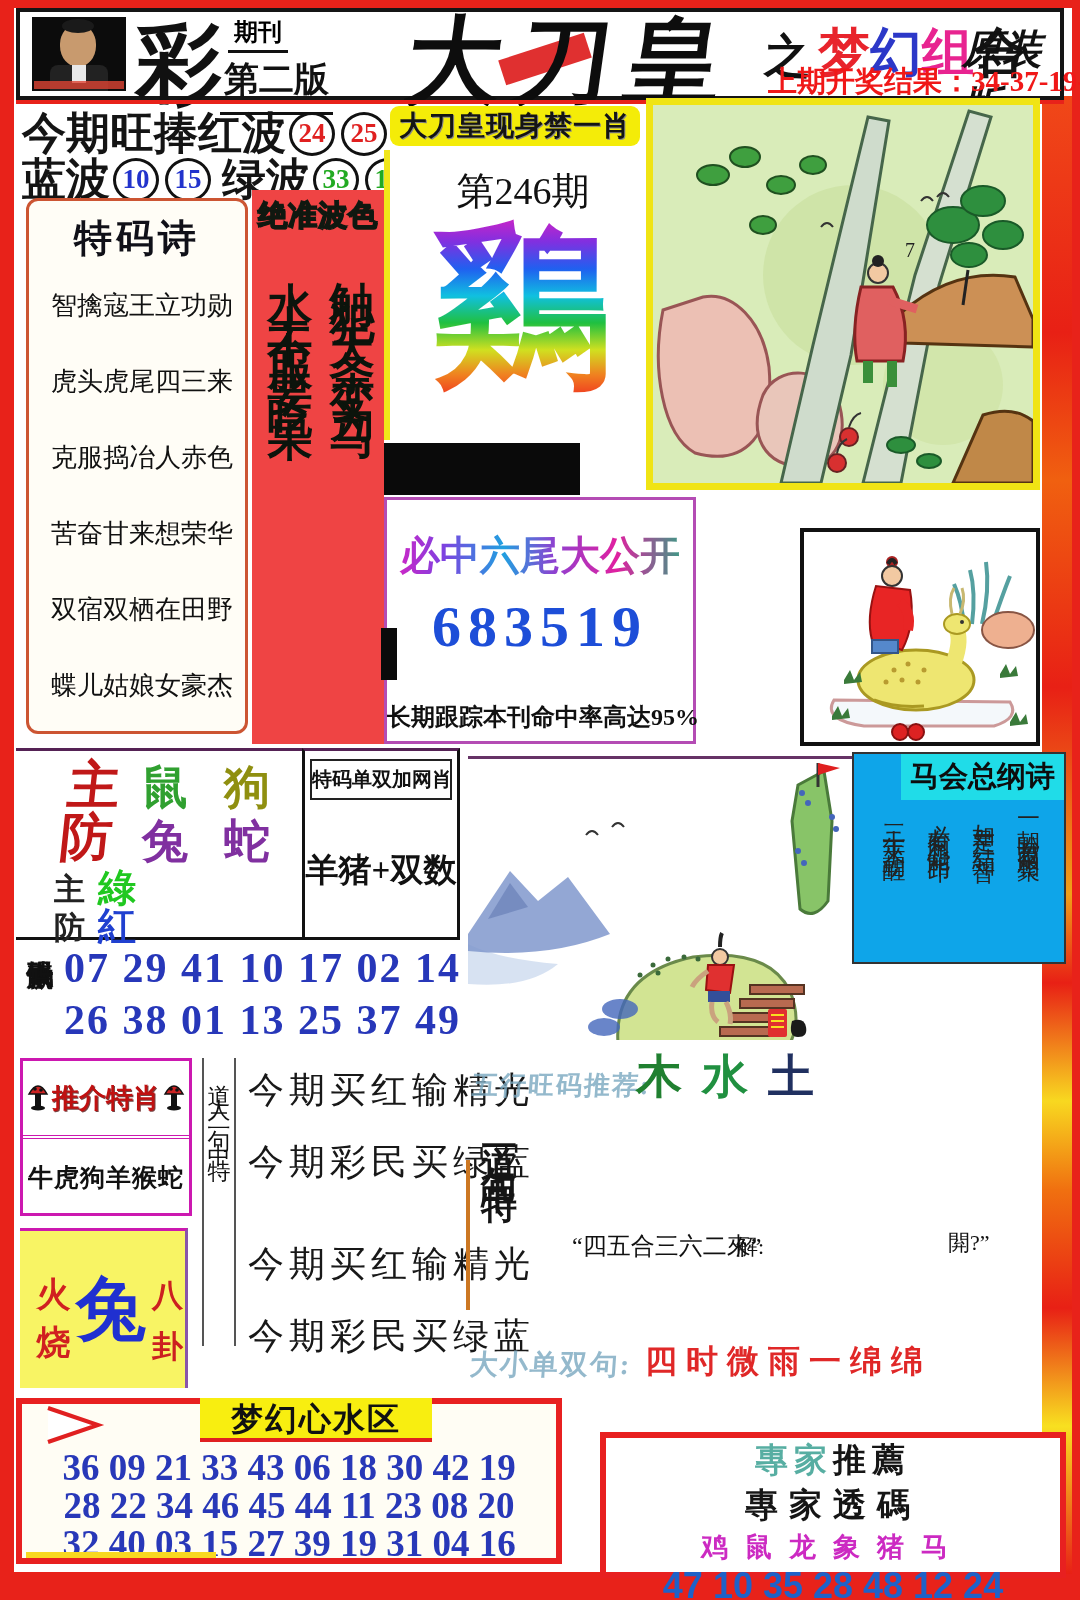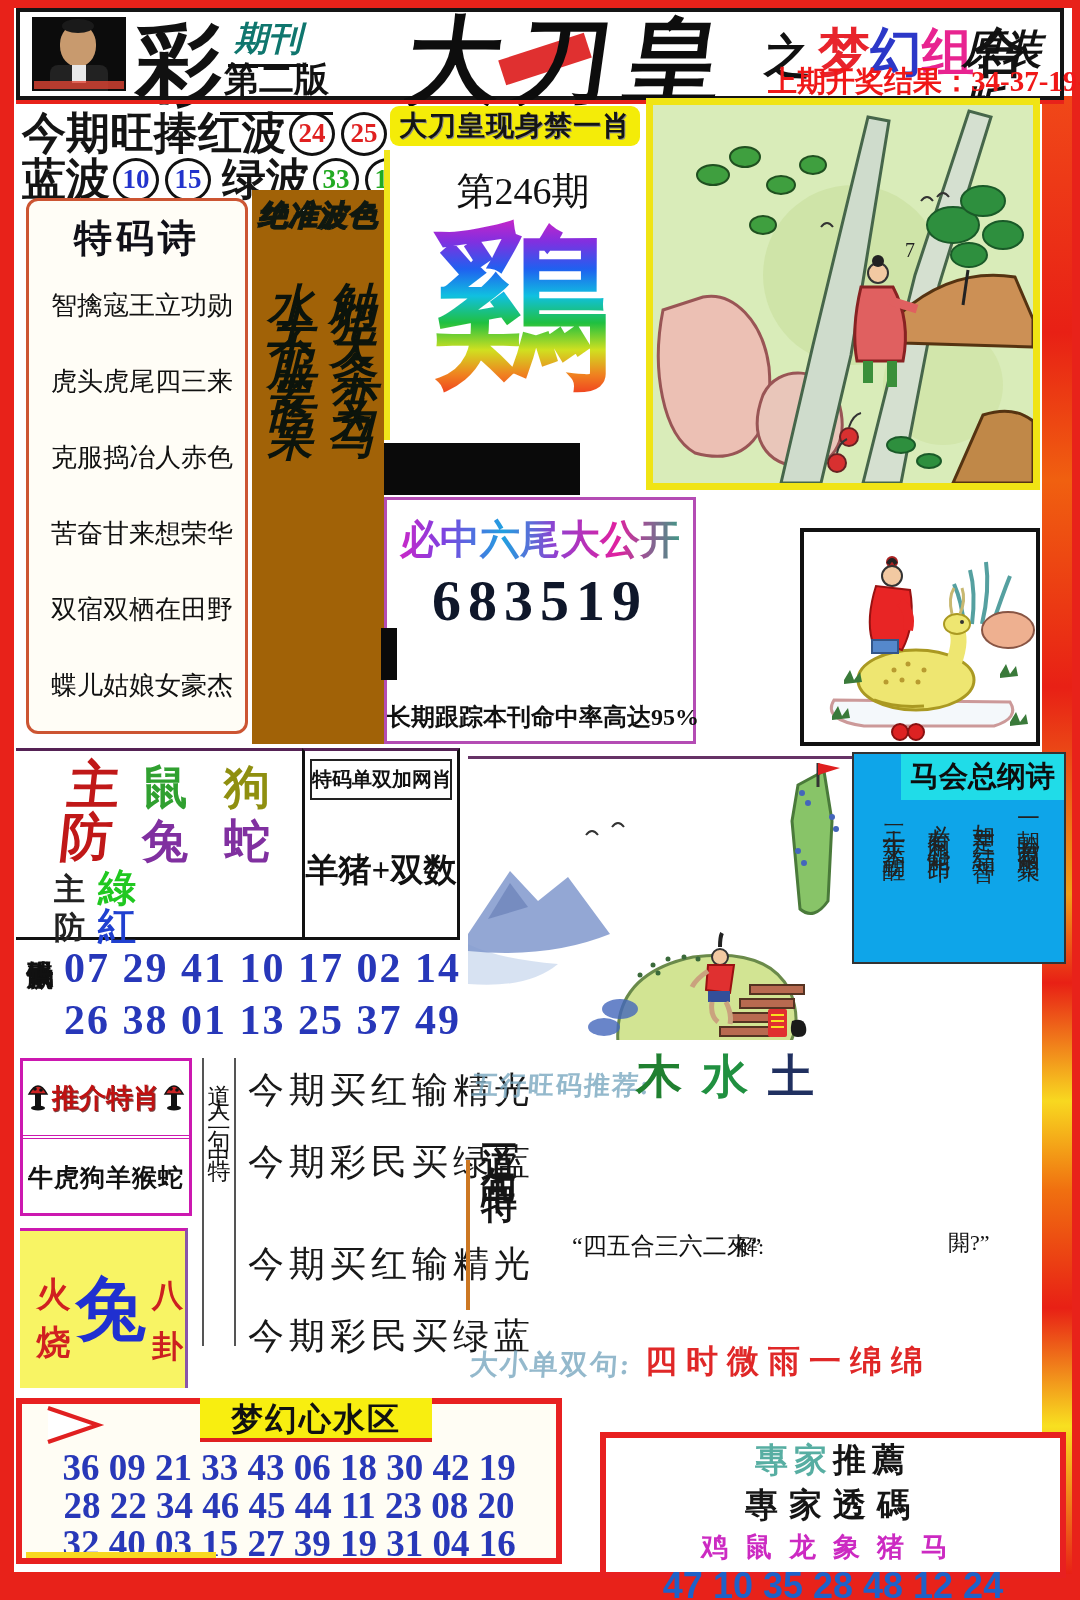--- a/index.html
+++ b/index.html
@@ -36,21 +36,21 @@
   <div class="abs" style="left:16px;top:8px;width:1048px;height:92px;border:4px solid #151515;background:#fff;">
 
     <div class="abs" style="left:12px;top:5px;width:94px;height:74px;background:#0c0c0c;overflow:hidden;">
       <div class="abs" style="left:28px;top:8px;width:36px;height:42px;background:#c89a6e;border-radius:45% 45% 50% 50%;"></div>
       <div class="abs" style="left:30px;top:2px;width:32px;height:14px;background:#1a1a1a;border-radius:50%;"></div>
       <div class="abs" style="left:18px;top:48px;width:58px;height:26px;background:#222;border-radius:8px 8px 0 0;"></div>
       <div class="abs" style="left:40px;top:48px;width:14px;height:18px;background:#e8e8e8;"></div>
       <div class="abs" style="left:2px;top:64px;width:90px;height:8px;background:#d43;opacity:.8;"></div>
     </div>
     <div class="abs serif b" style="left:116px;top:-6px;font-size:86px;color:#111;">彩</div>
-    <div class="abs serif b" style="left:208px;top:4px;font-size:34px;color:#0f766e;border-bottom:3px solid #111;padding:0 6px 2px;font-style:italic;">期刊</div>
+    <div class="abs serif b" style="left:208px;top:4px;font-size:24px;color:#000000;border-bottom:3px solid #111;padding:0 6px 2px;">期刊</div>
     <div class="abs serif b" style="left:200px;top:44px;font-size:35px;color:#111;border-bottom:3px solid #111;padding:0 4px 9px;">第二版</div>
     <div class="abs" style="left:480px;top:34px;width:90px;height:26px;background:#e03030;transform:rotate(-18deg);"></div>
     <div class="abs serif b" style="left:386px;top:-14px;font-size:96px;color:#0d0d0d;transform:skewX(-8deg);letter-spacing:14px;">大刀皇</div>
     <div class="abs serif b" style="left:744px;top:14px;font-size:46px;color:#111;">之</div>
     <div class="abs serif b" style="left:798px;top:6px;font-size:52px;">
       <span style="color:#e8242c;">梦</span><span style="color:#2c38c8;">幻</span><span style="color:#e82490;">组</span><span style="color:#151515;">合</span>
     </div>
     <div class="abs serif b" style="left:942px;top:10px;font-size:40px;color:#111;font-style:italic;">原装版</div>
     <div class="abs serif b" style="left:748px;top:50px;font-size:29px;color:#f01818;white-space:nowrap;">上期开奖结果：34-37-19-29-14-38+44</div>
   </div>
@@ -76,37 +76,37 @@
       <div class="serif" style="font-size:26px;color:#111;">智擒寇王立功勋</div>
       <div class="serif" style="font-size:26px;color:#111;">虎头虎尾四三来</div>
       <div class="serif" style="font-size:26px;color:#111;">克服捣冶人赤色</div>
       <div class="serif" style="font-size:26px;color:#111;">苦奋甘来想荣华</div>
       <div class="serif" style="font-size:26px;color:#111;">双宿双栖在田野</div>
       <div class="serif" style="font-size:26px;color:#111;">蝶儿姑娘女豪杰</div>
       <div class="serif" style="font-size:26px;color:#111;">大难来前各自飞</div>
     </div>
   </div>
 
-  <div class="abs" style="left:252px;top:190px;width:132px;height:554px;background:#a16207;font-style:italic;">
+  <div class="abs" style="left:252px;top:190px;width:132px;height:554px;background:#ef4444;">
     <div class="serif b outline-white" style="font-size:29px;text-align:center;margin-top:6px;letter-spacing:1px;white-space:nowrap;">绝准波色</div>
     <div class="abs vtext serif b" style="left:8px;top:56px;height:492px;font-size:45px;color:#0c140c;letter-spacing:23px;">水土不服要吃果</div>
     <div class="abs vtext serif b" style="left:70px;top:56px;height:492px;font-size:45px;color:#0c140c;letter-spacing:23px;">触犯天条变为马</div>
   </div>
 
   <div class="abs serif b" style="left:390px;top:106px;width:250px;height:40px;background:#f4ec08;color:#141414;font-size:28px;line-height:40px;text-align:center;letter-spacing:1px;text-shadow:1px 1px 0 #888;border-radius:9px;">大刀皇现身禁一肖</div>
 
   <div class="abs" style="left:384px;top:150px;width:274px;height:290px;background:#fff;border-left:6px solid #f0e61a;border-right:2px solid #222;">
     <div class="serif" style="font-size:38px;color:#111;text-align:center;margin-top:16px;">第246期</div>
     <div class="serif b rainbow-v" style="font-size:175px;text-align:center;margin-top:-6px;line-height:1.1;">鷄</div>
   </div>
   <div class="abs" style="left:384px;top:443px;width:196px;height:52px;background:#0a0a0a;"></div>
 
   <div class="abs" style="left:384px;top:497px;width:312px;height:247px;border:3px solid #b44cb4;background:#fff;">
-    <div class="serif b rainbow-h" style="font-size:40px;text-align:center;margin-top:12px;white-space:nowrap;">必中六尾大公开</div>
-    <div class="serif b" style="font-size:58px;color:#0f172a;text-align:center;letter-spacing:7px;">683519</div>
+    <div class="serif b rainbow-h" style="font-size:40px;text-align:center;margin-top:28px;white-space:nowrap;">必中六尾大公开</div>
+    <div class="serif b" style="font-size:58px;color:#1d4ed8;text-align:center;margin-top:10px;letter-spacing:7px;">683519</div>
     <div class="serif b" style="position:absolute;left:0;bottom:8px;width:100%;font-size:24px;color:#101010;text-align:center;white-space:nowrap;">长期跟踪本刊命中率高达95%</div>
   </div>
   <div class="abs" style="left:381px;top:628px;width:16px;height:52px;background:#0a0a0a;"></div>
 
   <div class="abs" style="left:646px;top:98px;width:394px;height:392px;border:7px solid #f0e414;background:#d9ecb9;overflow:hidden;">
     <svg width="380" height="378" viewBox="0 0 380 378">
       <circle cx="200" cy="170" r="90" fill="#cfe4a8"></circle>
       <circle cx="290" cy="280" r="60" fill="#d2e6ab"></circle>
       <path d="M10,205 C-2,265 10,330 42,348 C92,362 122,330 116,262 C110,216 80,186 50,192 Z" fill="#ecc0b4" stroke="#995555" stroke-width="3"></path>
       <path d="M110,290 C95,330 110,360 150,362 C185,360 196,330 185,295 C172,262 125,258 110,290 Z" fill="#e9c6ba" stroke="#995555" stroke-width="3"></path>

